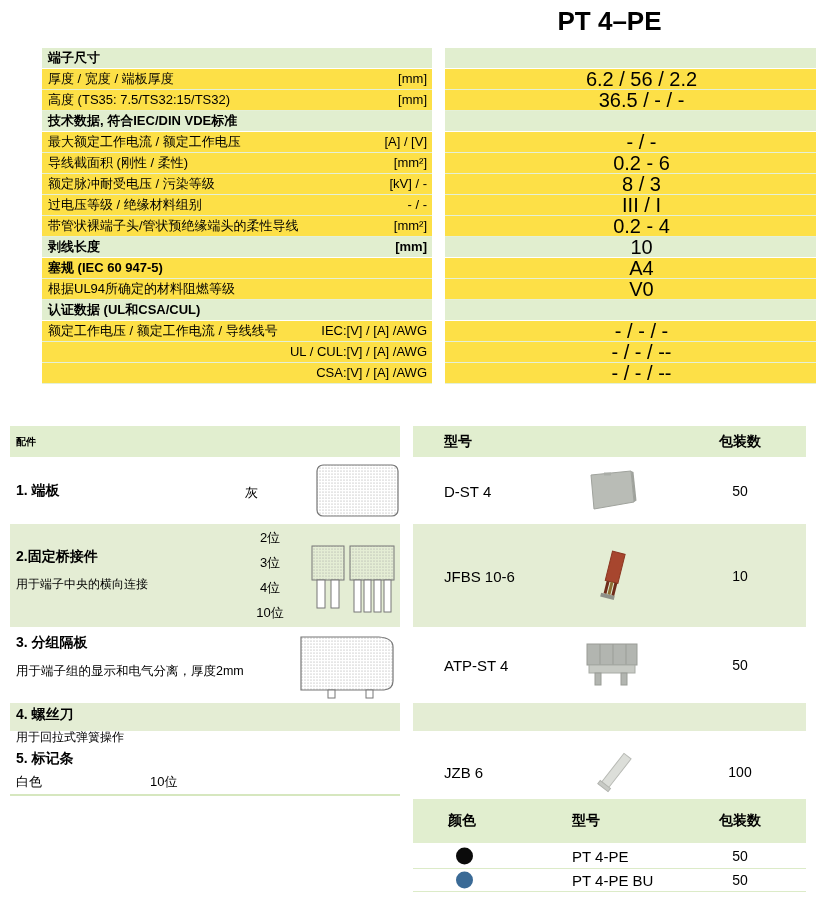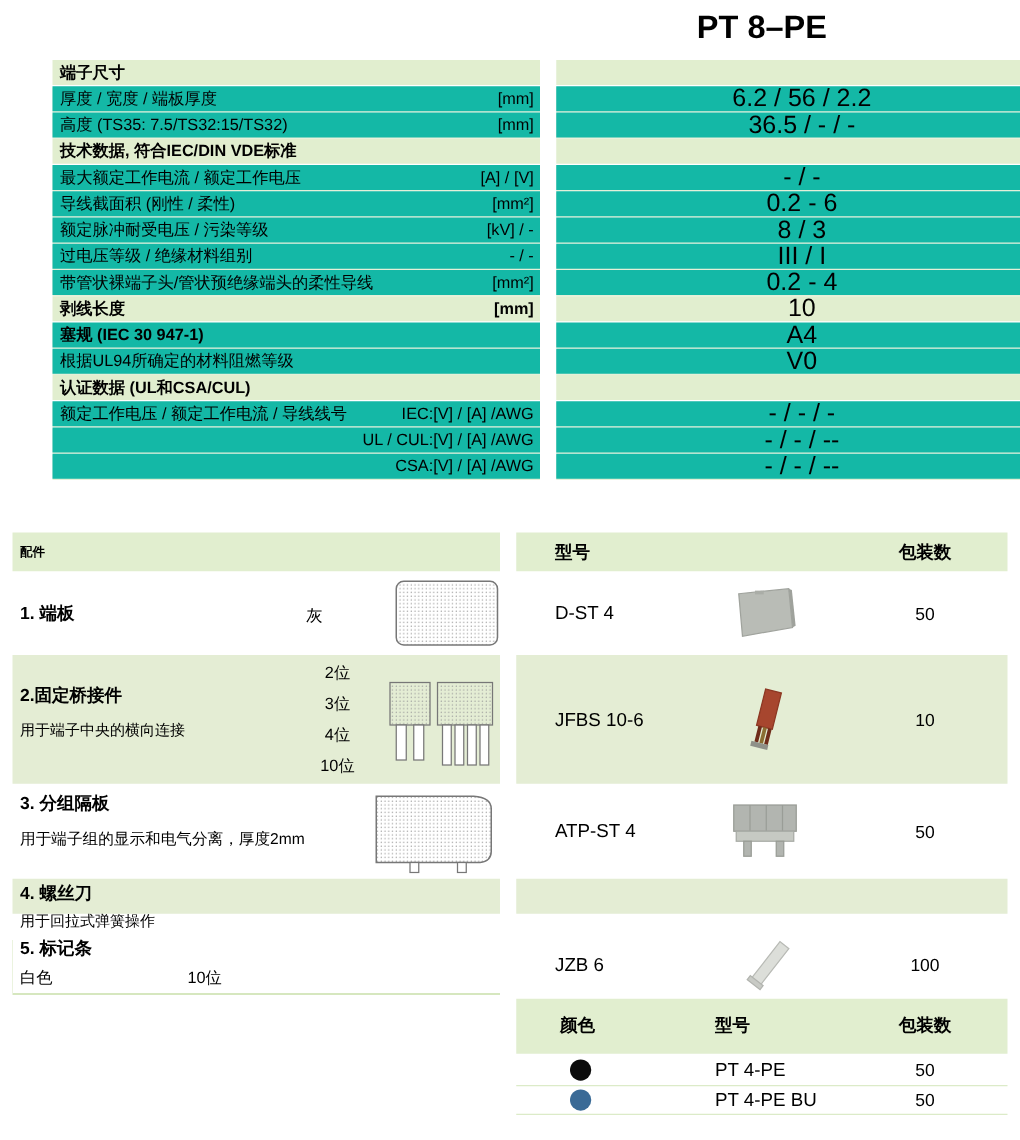--- a/index.html
+++ b/index.html
@@ -8,21 +8,21 @@
   .title{position:absolute;left:413px;top:6px;width:393px;text-align:center;
          font-size:26px;font-weight:bold;}
   
   #spec{position:absolute;left:10px;top:48px;margin-left:32px;}
   .srow{display:flex;height:20px;margin-bottom:1px;font-size:13px;line-height:20px;}
   .srow .lc{width:390px;display:flex;justify-content:space-between;
             padding:0 5px 0 6px;box-sizing:border-box;white-space:nowrap;}
   .srow .gap{width:13px;}
   .srow .rc{width:393px;text-align:center;font-size:20px;}
   .srow.green .lc,.srow.green .rc{background:#e1eecf;}
-  .srow.white .lc,.srow.white .rc{background:#14b8a6;box-shadow:0 1px 0 #e4f0d8;}
+  .srow.white .lc,.srow.white .rc{background:#fde047;box-shadow:0 1px 0 #e4f0d8;}
   .srow.bold .lc{font-weight:bold;}
   
   .blk{position:absolute;box-sizing:border-box;}
   .lblk{left:10px;width:390px;}
   .rblk{left:413px;width:393px;}
   .hgreen{background:#e1eecf;}
   .agreen{background:#e4edd4;}
   .acc-title{position:absolute;left:6px;font-weight:bold;font-size:14px;white-space:nowrap;}
   .acc-desc{position:absolute;left:6px;font-size:12px;white-space:nowrap;}
   .variant{position:absolute;font-size:13px;}
@@ -51,21 +51,21 @@
           width:17px;height:17px;border-radius:50%;}
   .ot-model{position:absolute;left:159px;top:50%;transform:translateY(-50%);font-size:15px;}
   .ot-qty{position:absolute;left:292px;width:70px;top:50%;transform:translateY(-50%);
           text-align:center;font-size:14px;}
 </style>
 </head>
 <body>
 
 <div class="page">
 
-  <div class="title">PT 8–PE</div>
+  <div class="title">PT 4–PE</div>
 
   <div id="spec">
       <div class="srow green bold">
         <div class="lc">
           <span>端子尺寸</span>
           <span></span>
         </div>
         <div class="gap"></div>
         <div class="rc"></div>
       </div>
@@ -136,21 +136,21 @@
       <div class="srow green bold">
         <div class="lc">
           <span>剥线长度</span>
           <span>[mm]</span>
         </div>
         <div class="gap"></div>
         <div class="rc">10</div>
       </div>
       <div class="srow white bold">
         <div class="lc">
-          <span>塞规 (IEC 30 947-1)</span>
+          <span>塞规 (IEC 60 947-5)</span>
           <span></span>
         </div>
         <div class="gap"></div>
         <div class="rc">A4</div>
       </div>
       <div class="srow white">
         <div class="lc">
           <span>根据UL94所确定的材料阻燃等级</span>
           <span></span>
         </div>

